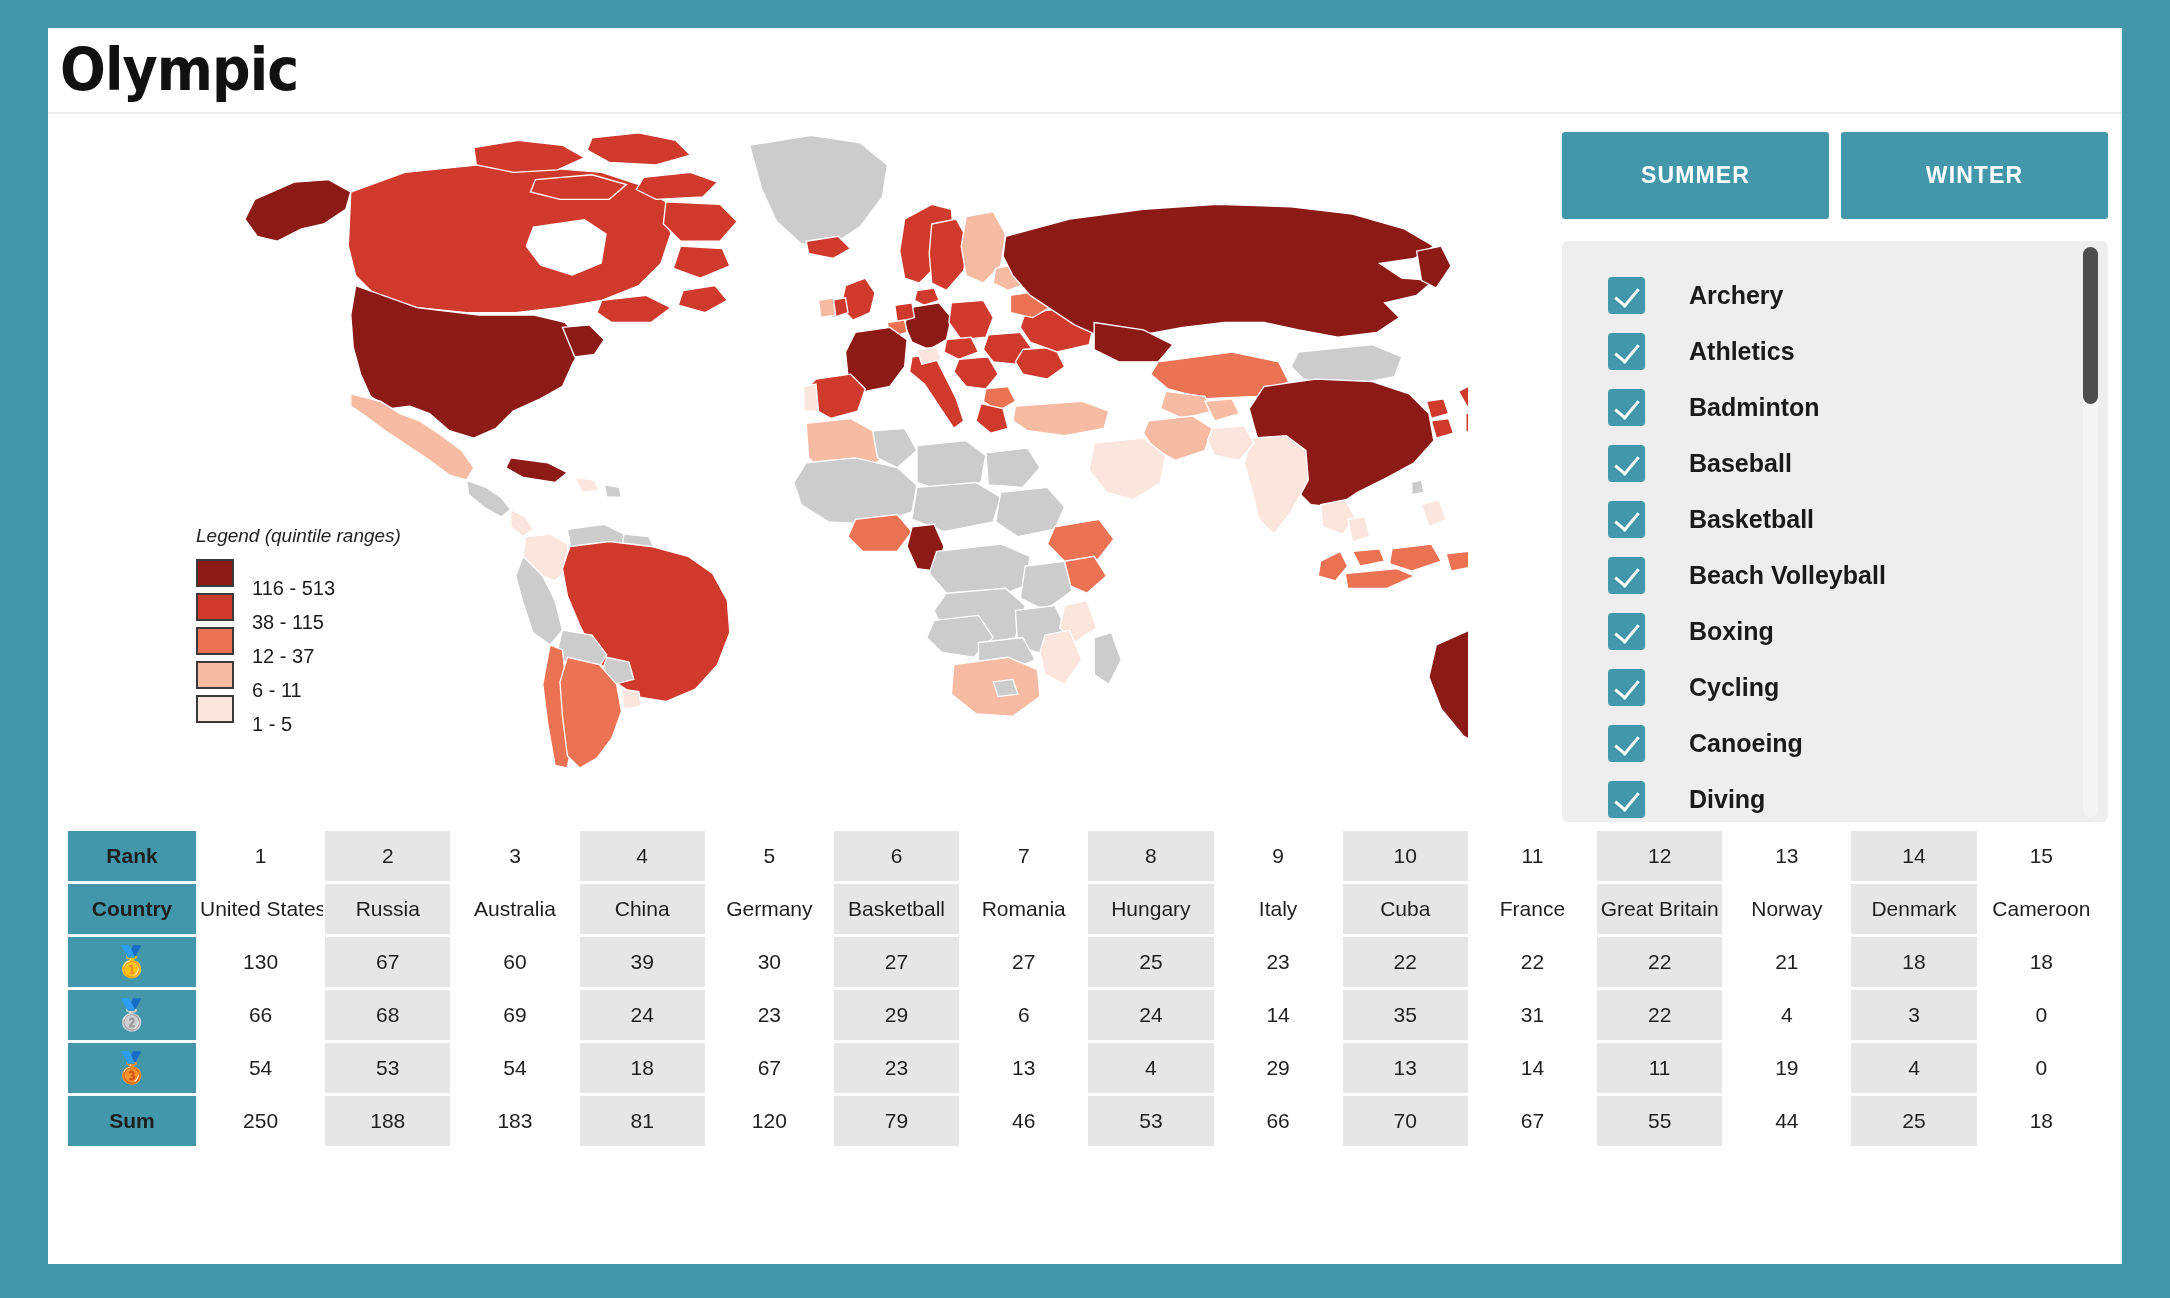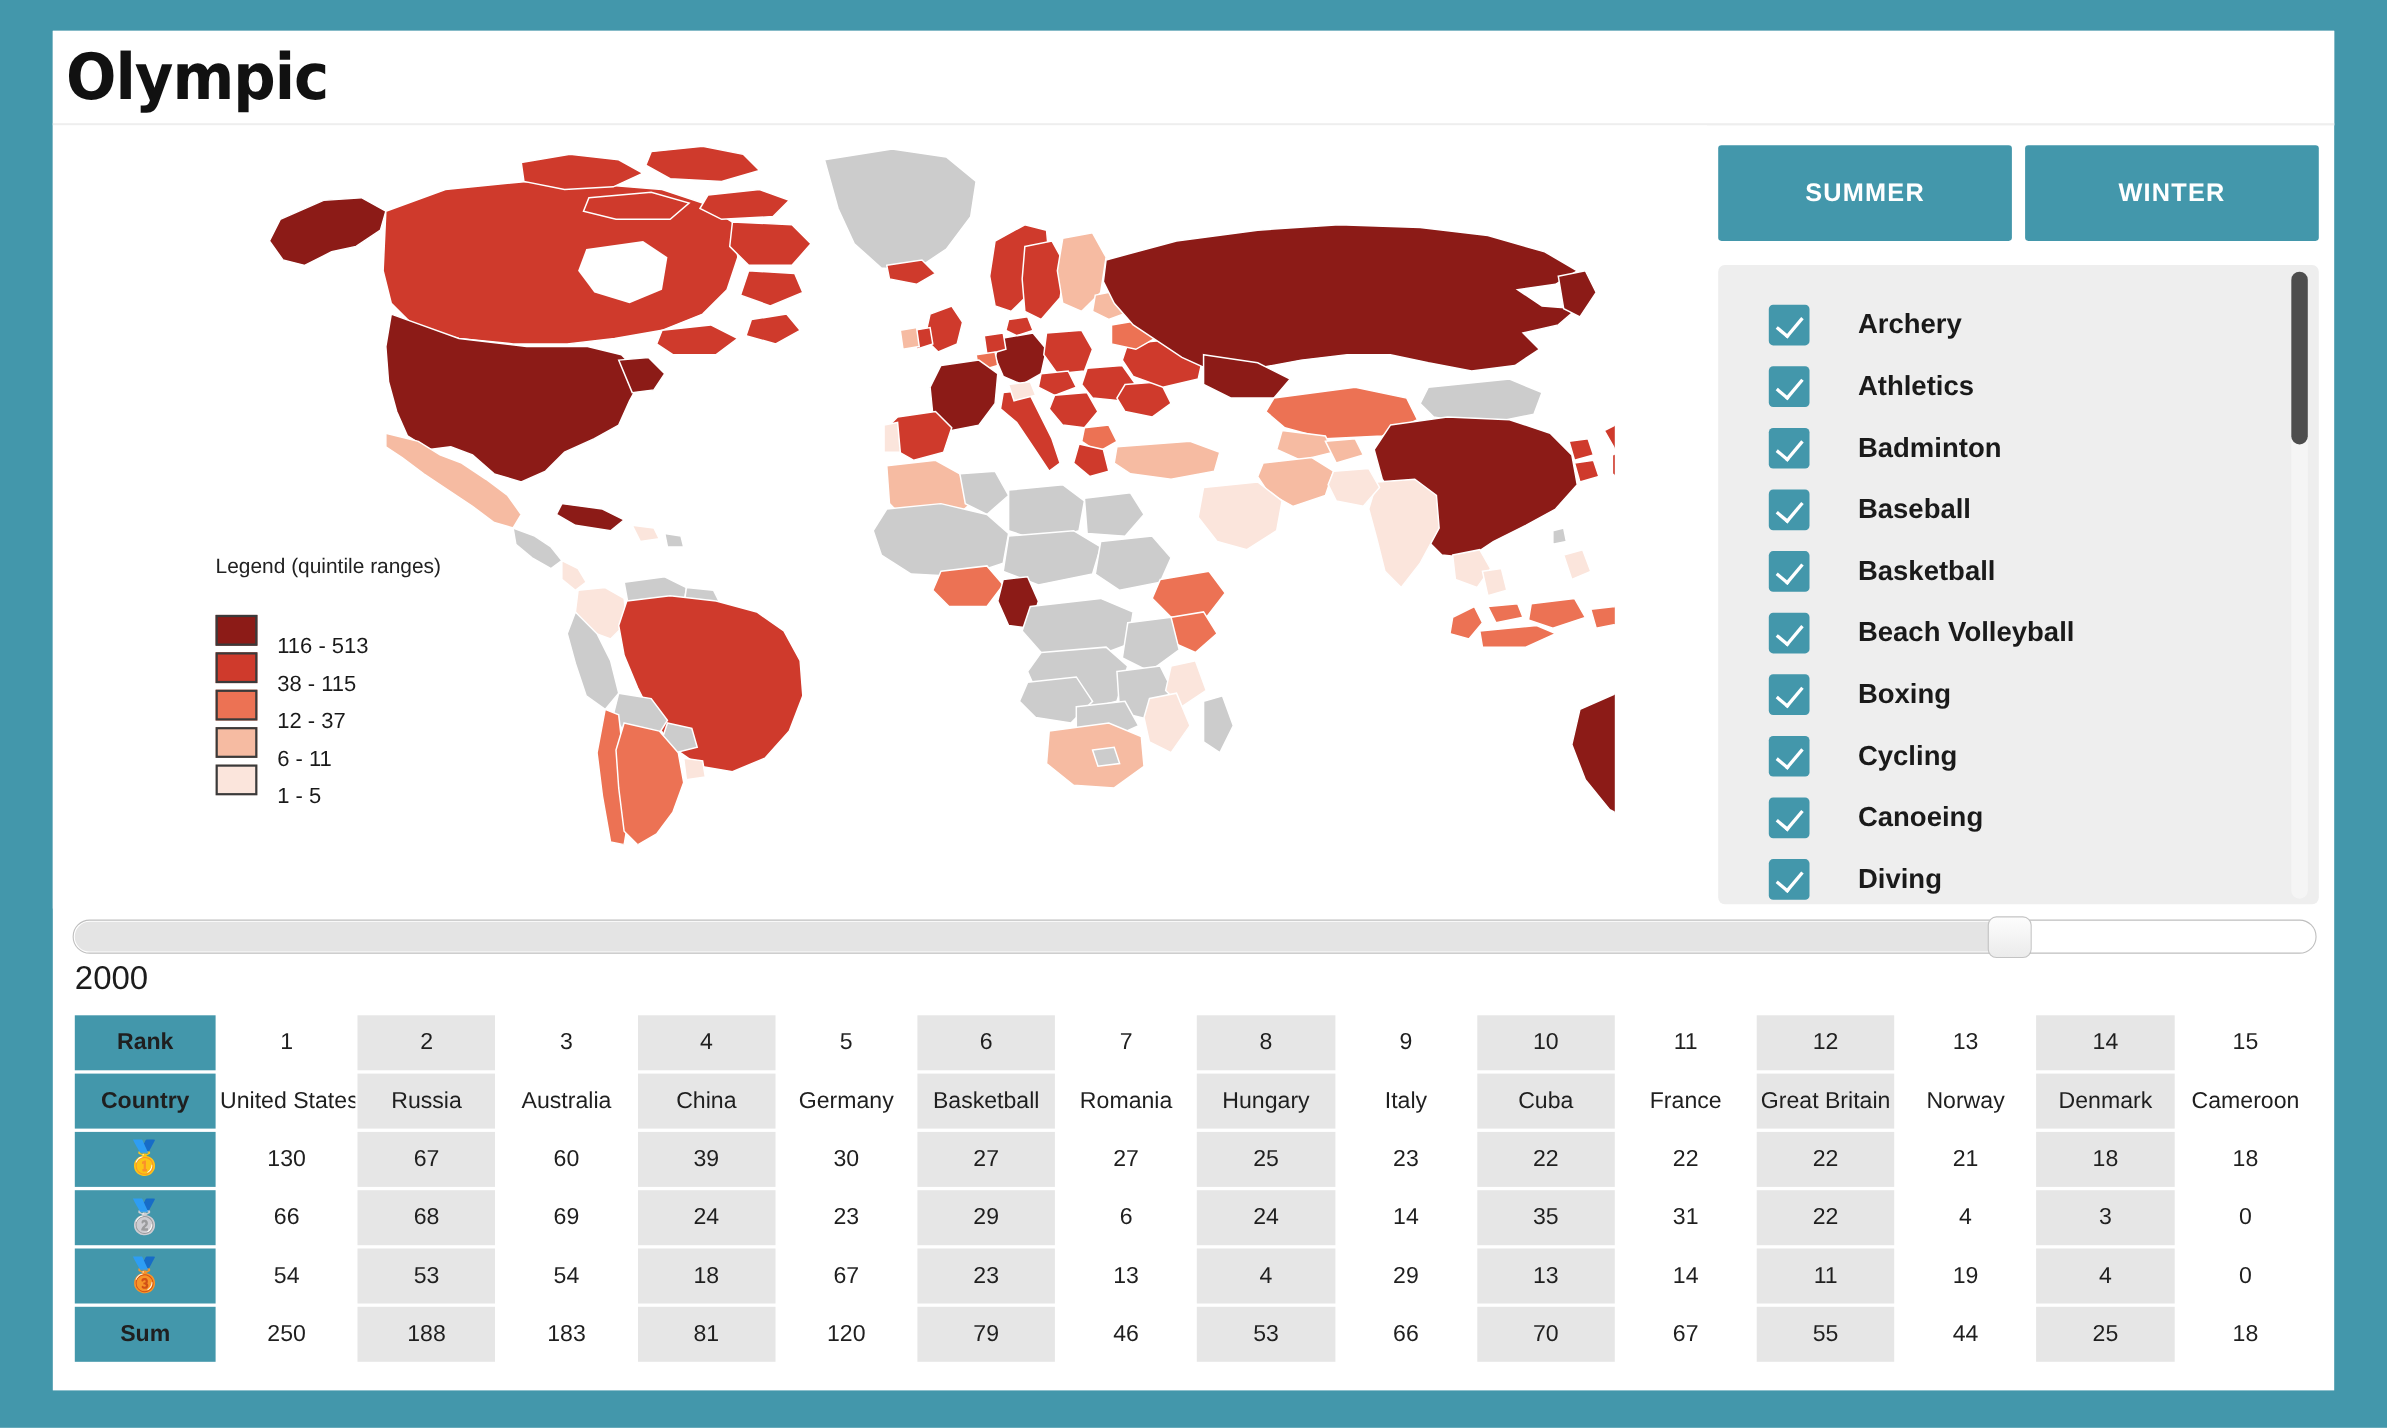--- a/index.html
+++ b/index.html
@@ -69,22 +69,23 @@
   
   #map-legend {
     position: absolute;
     left: 148px;
     bottom: 100px;
     z-index: 5;
   }
   #legend-title {
     font-size: 19px;
     color: #222;
-    margin-bottom: 29px;
+    margin-bottom: 9px;
     white-space: nowrap;
+    font-style: italic;
   }
   .legend-row {
     display: flex;
     align-items: center;
     height: 34px;
   }
   .legend-swatch {
     width: 38px; height: 28px;
     border: 2px solid #3a3a3a;
     margin-right: 18px;
@@ -541,27 +542,20 @@
               <div class="sport-check"></div>
               <div class="sport-label">Diving</div>
             </div>
           </div>
         <div id="sport-scroll-track"></div>
         <div id="sport-scroll-thumb"></div>
       </div>
     </div>
   </div>
 
-  <div id="slider-area">
-    <div id="year-slider-track">
-      <div id="year-slider-fill"></div>
-      <div id="year-slider-thumb"></div>
-    </div>
-    <div id="year-label">2000</div>
-  </div>
 
   <div id="medal-table-wrap">
     <table id="medal-table">
       <colgroup id="medal-colgroup">
           <col style="width: 128px;">
           <col style="width: 6.66667%;">
           <col style="width: 6.66667%;">
           <col style="width: 6.66667%;">
           <col style="width: 6.66667%;">
           <col style="width: 6.66667%;">

